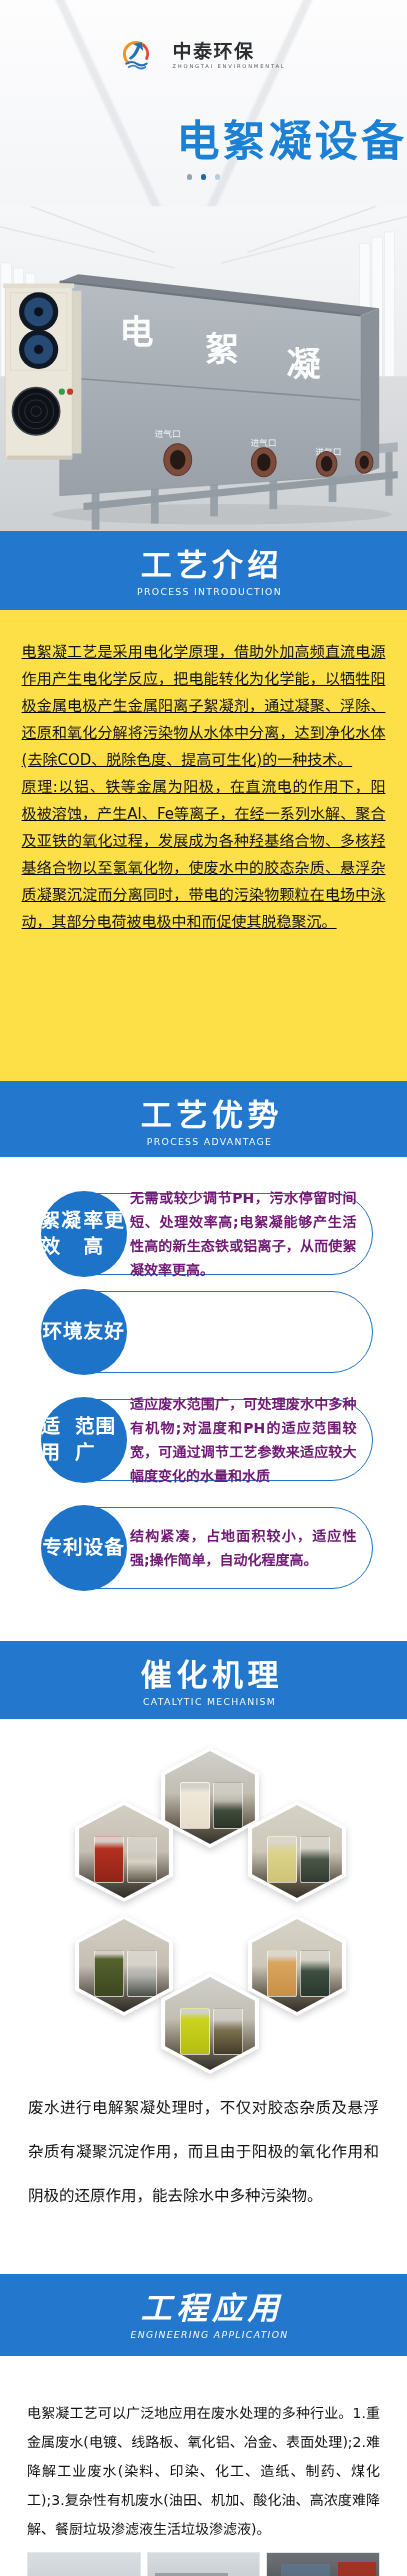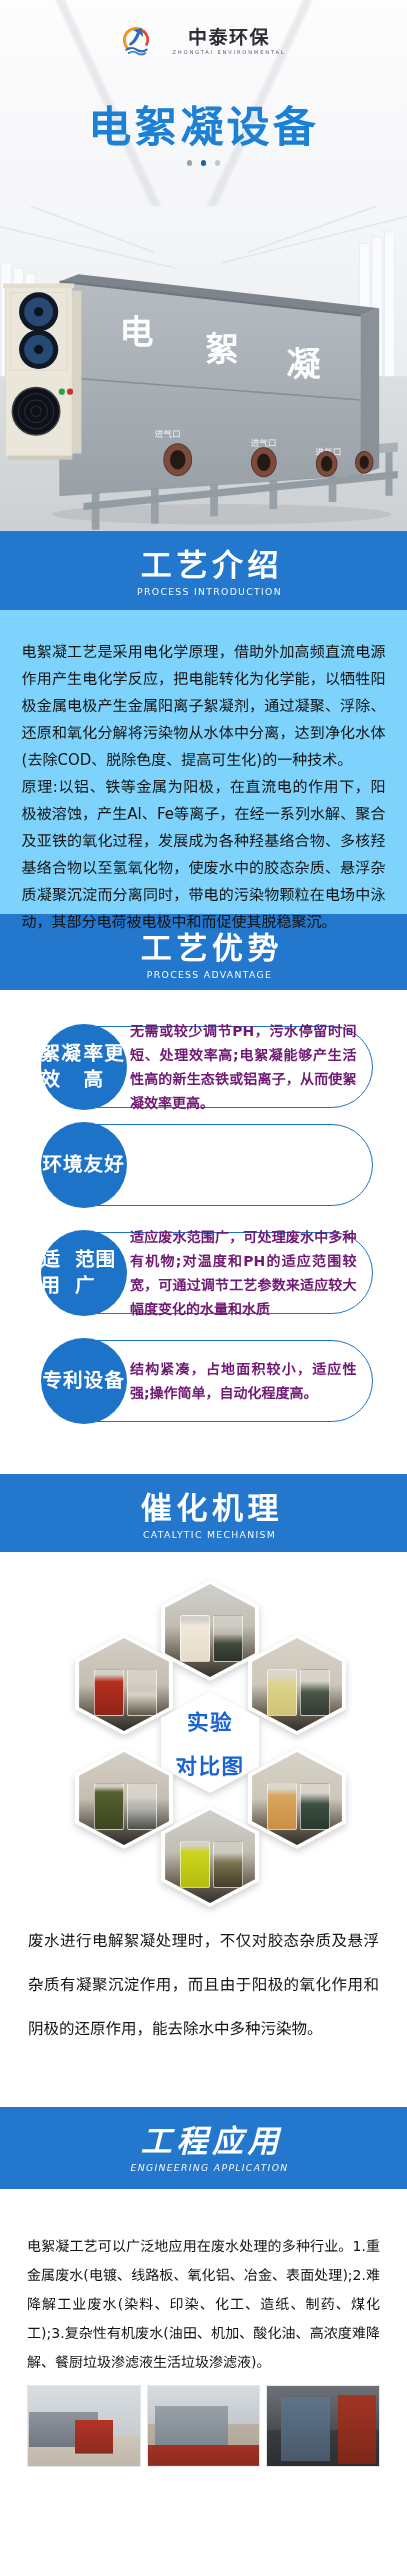--- a/index.html
+++ b/index.html
@@ -7,38 +7,38 @@
   body { font-family:"DejaVu Sans","Liberation Sans",sans-serif; }
   .page { width:407px; height:2860px; margin:0 auto; background:#ffffff; overflow:hidden; position:relative; }
 
   
   .hero { height:531px; position:relative; overflow:hidden;
     background:
       linear-gradient(115deg, transparent 46%, rgba(208,212,216,.45) 46.6%, rgba(208,212,216,.45) 47.4%, transparent 48%),
       linear-gradient(65deg, transparent 46%, rgba(208,212,216,.45) 46.6%, rgba(208,212,216,.45) 47.4%, transparent 48%),
       linear-gradient(180deg,#fdfdfe 0%,#f4f5f7 40%,#ebedef 62%,#e7e9eb 100%);
   }
-  .logo-row { display:flex; justify-content:center; align-items:center; gap:22px; padding-top:25px;text-align:center; }
+  .logo-row { display:flex; justify-content:center; align-items:center; gap:22px; padding-top:39px; }
   .logo-mark { width:29px; height:32px; flex:0 0 auto; }
   .brand-name { font-size:19px; font-weight:bold; color:#2b2e33; letter-spacing:1.5px; line-height:1.1; }
   .brand-en { font-size:5.2px; color:#575c63; letter-spacing:1.8px; margin-top:2.1px; }
-  .page-title { text-align:center; margin-top:48px; font-size:43px; font-weight:bold; color:#1c80d4; letter-spacing:3.1px; line-height:1.05; }
+  .page-title { text-align:right; margin-top:48px; font-size:43px; font-weight:bold; color:#1c80d4; letter-spacing:3.1px; line-height:1.05; }
   .dots { text-align:center; margin-top:10.3px; line-height:5.2px; }
   .dot { display:inline-block; width:5.2px; height:5.2px; border-radius:50%; margin:0 4.6px; }
   .dot-a { background:#93a5b3; } .dot-b { background:#1f66a8; } .dot-c { background:#b7cdde; }
   .hero-photo { position:absolute; left:0; bottom:0; width:407px; height:325px; display:block; }
 
   
   .banner { background:#2377cc; color:#ffffff; text-align:center; overflow:hidden; }
   .b1 { height:79px; } .b2 { height:76px; } .b3 { height:78px; } .b4 { height:82px;font-style:italic; }
   .banner-title { padding-top:16.5px; font-size:31px; font-weight:bold; letter-spacing:4.6px; line-height:1.1;padding-left:17px; }
   .banner-sub { margin-top:4.6px; font-size:9.3px; letter-spacing:1.3px; opacity:.95;margin-left:12px; }
 
   
-  .section-intro { height:304px; padding:29px 21.6px 0; background:#7dd3fc; }
+  .section-intro { height:471px; padding:29px 21.6px 0; background:#fde047;text-decoration:underline; }
   .body-para { font-size:15px; line-height:27px; color:#141414; text-align:justify; }
 
   
   .section-adv { height:484px; background:#ffffff; overflow:hidden; }
   .adv-card { position:relative; width:321px; height:82px; margin-left:52px;
     border:1.5px solid #1d73c8; border-radius:43px; background:#ffffff; }
   .c1 { margin-top:36px; } .c2 { margin-top:15.5px; } .c3 { margin-top:26px; } .c4 { margin-top:26px; }
   .adv-badge { position:absolute; left:-12.4px; top:-2.6px; width:86px; height:86px; border-radius:50%;
     background:#1d73c8; color:#ffffff; display:flex; justify-content:center; align-items:center;
     font-size:19.6px; font-weight:bold; line-height:26px; letter-spacing:1px; }
@@ -281,28 +281,20 @@
         </div>
     </div>
     <div class="hexwrap hxC">
       <div class="hex">
           <div class="hex-in lab-c">
         <div class="bk bk-l bkC1"></div>
         <div class="bk bk-r bkC2"></div>
       </div>
         </div>
     </div>
-    <div class="hexwrap hxT">
-      <div class="hex">
-          <div class="hex-in hex-badge">
-        <span>实验</span>
-        <span>对比图</span>
-      </div>
-        </div>
-    </div>
     <div class="hexwrap hxD">
       <div class="hex">
           <div class="hex-in lab-b">
         <div class="bk bk-l bkD1"></div>
         <div class="bk bk-r bkD2"></div>
       </div>
         </div>
     </div>
     <div class="hexwrap hxE">
       <div class="hex">

